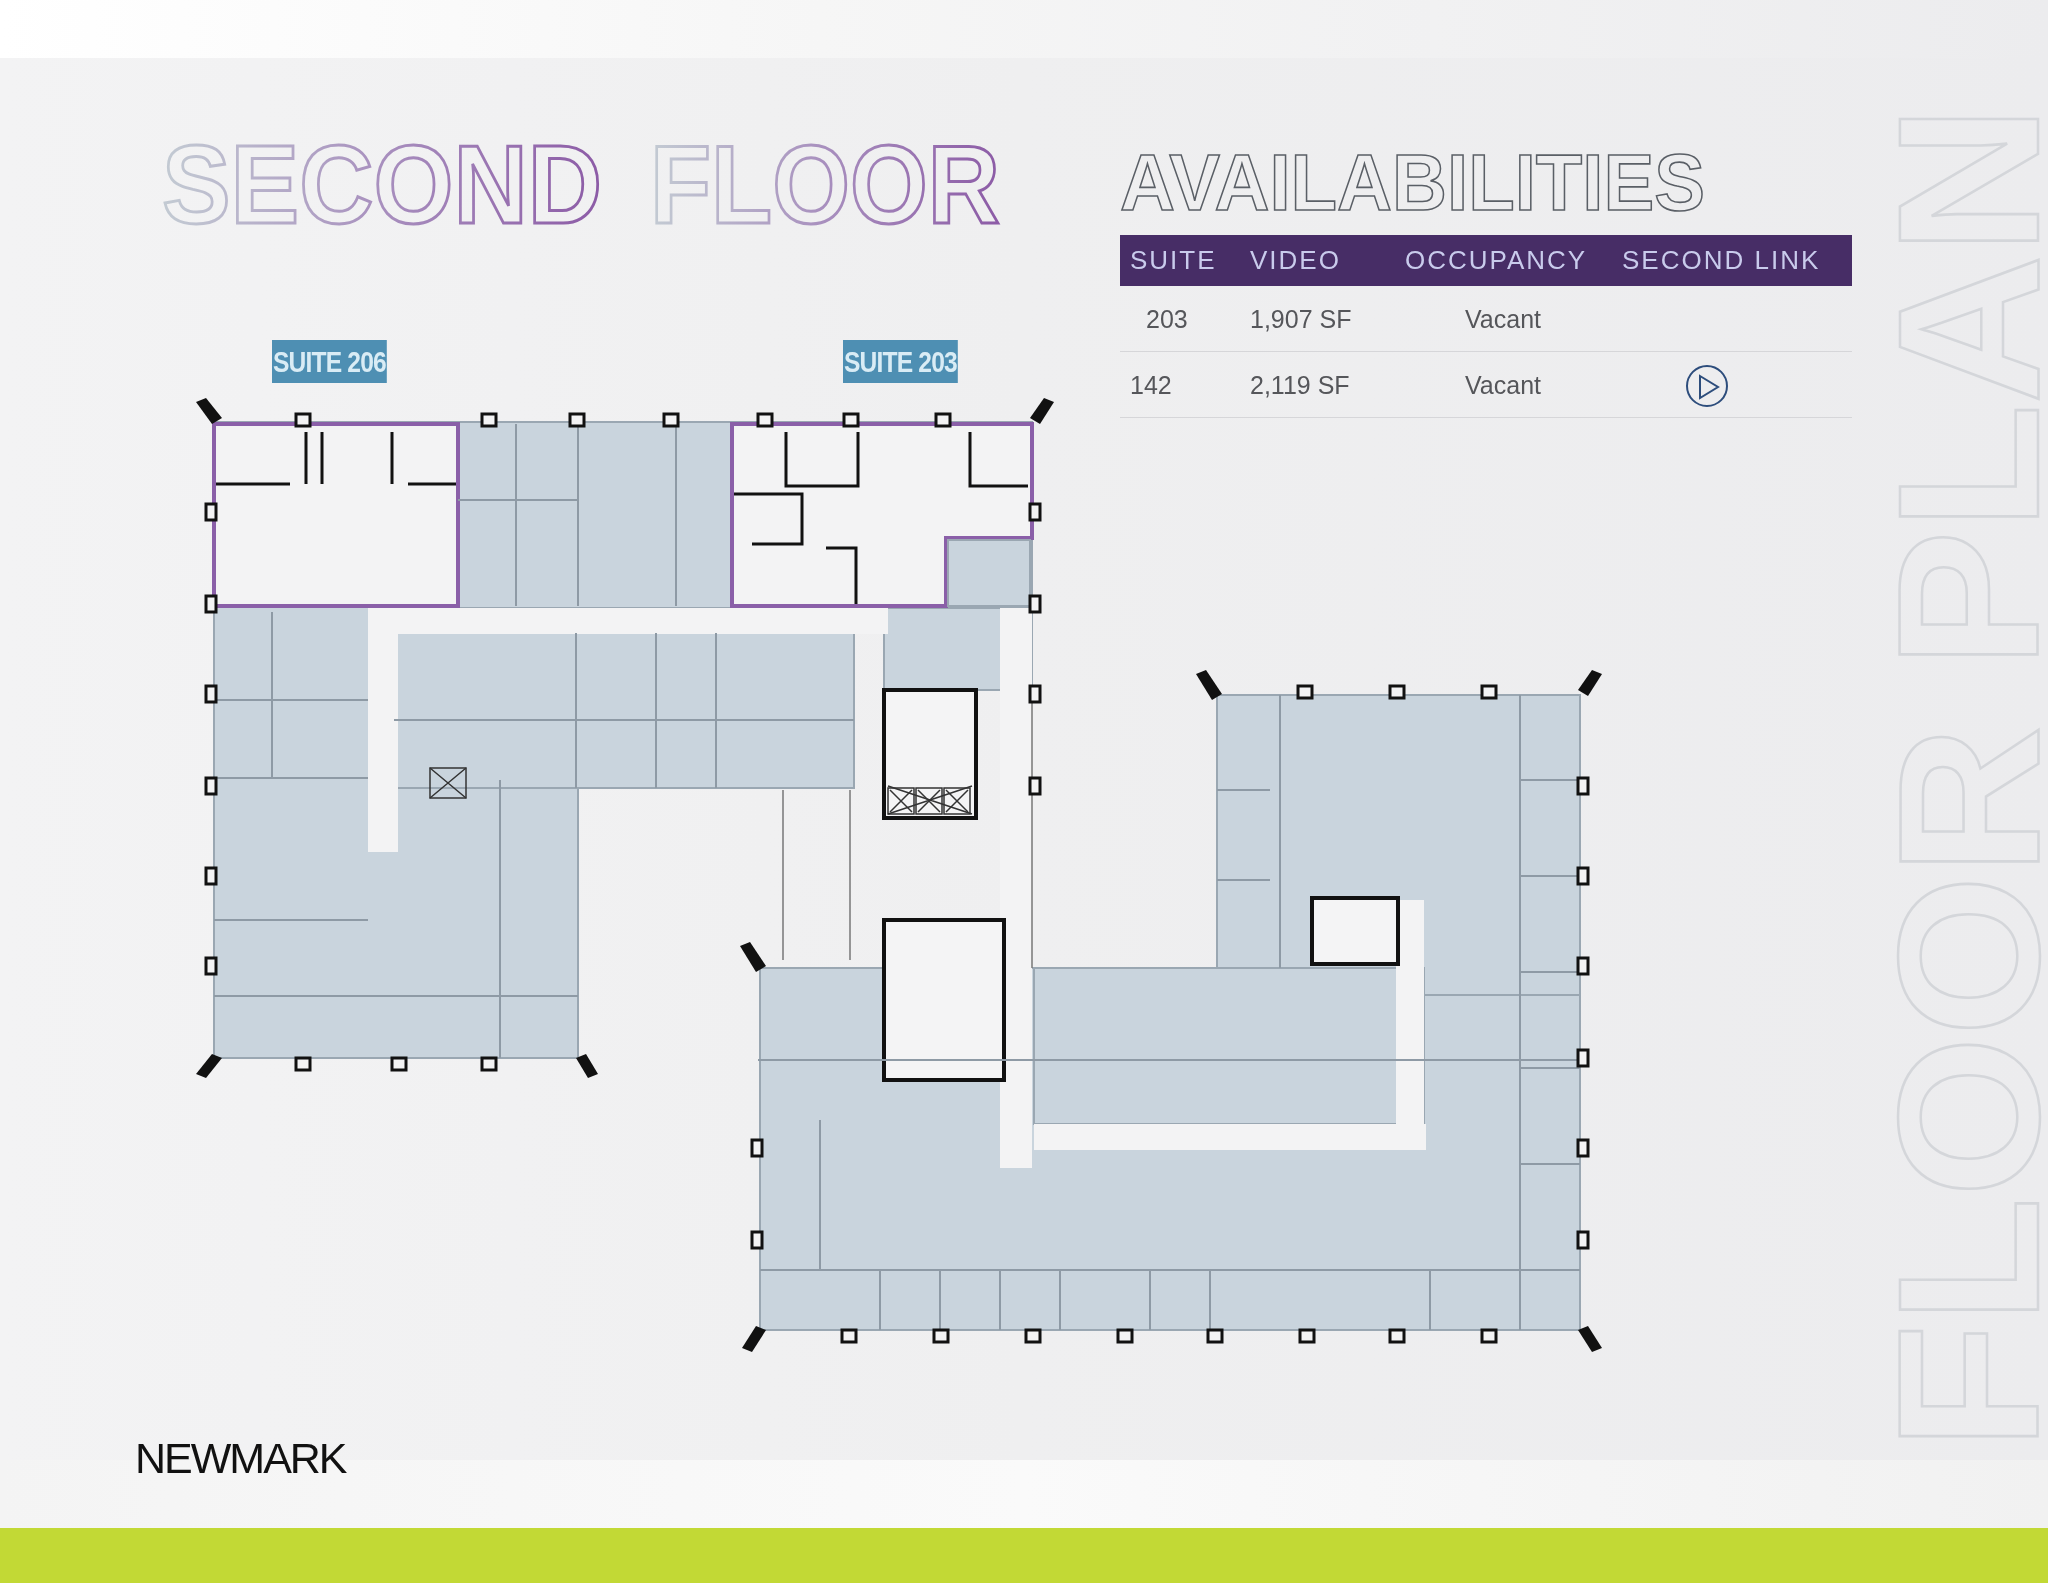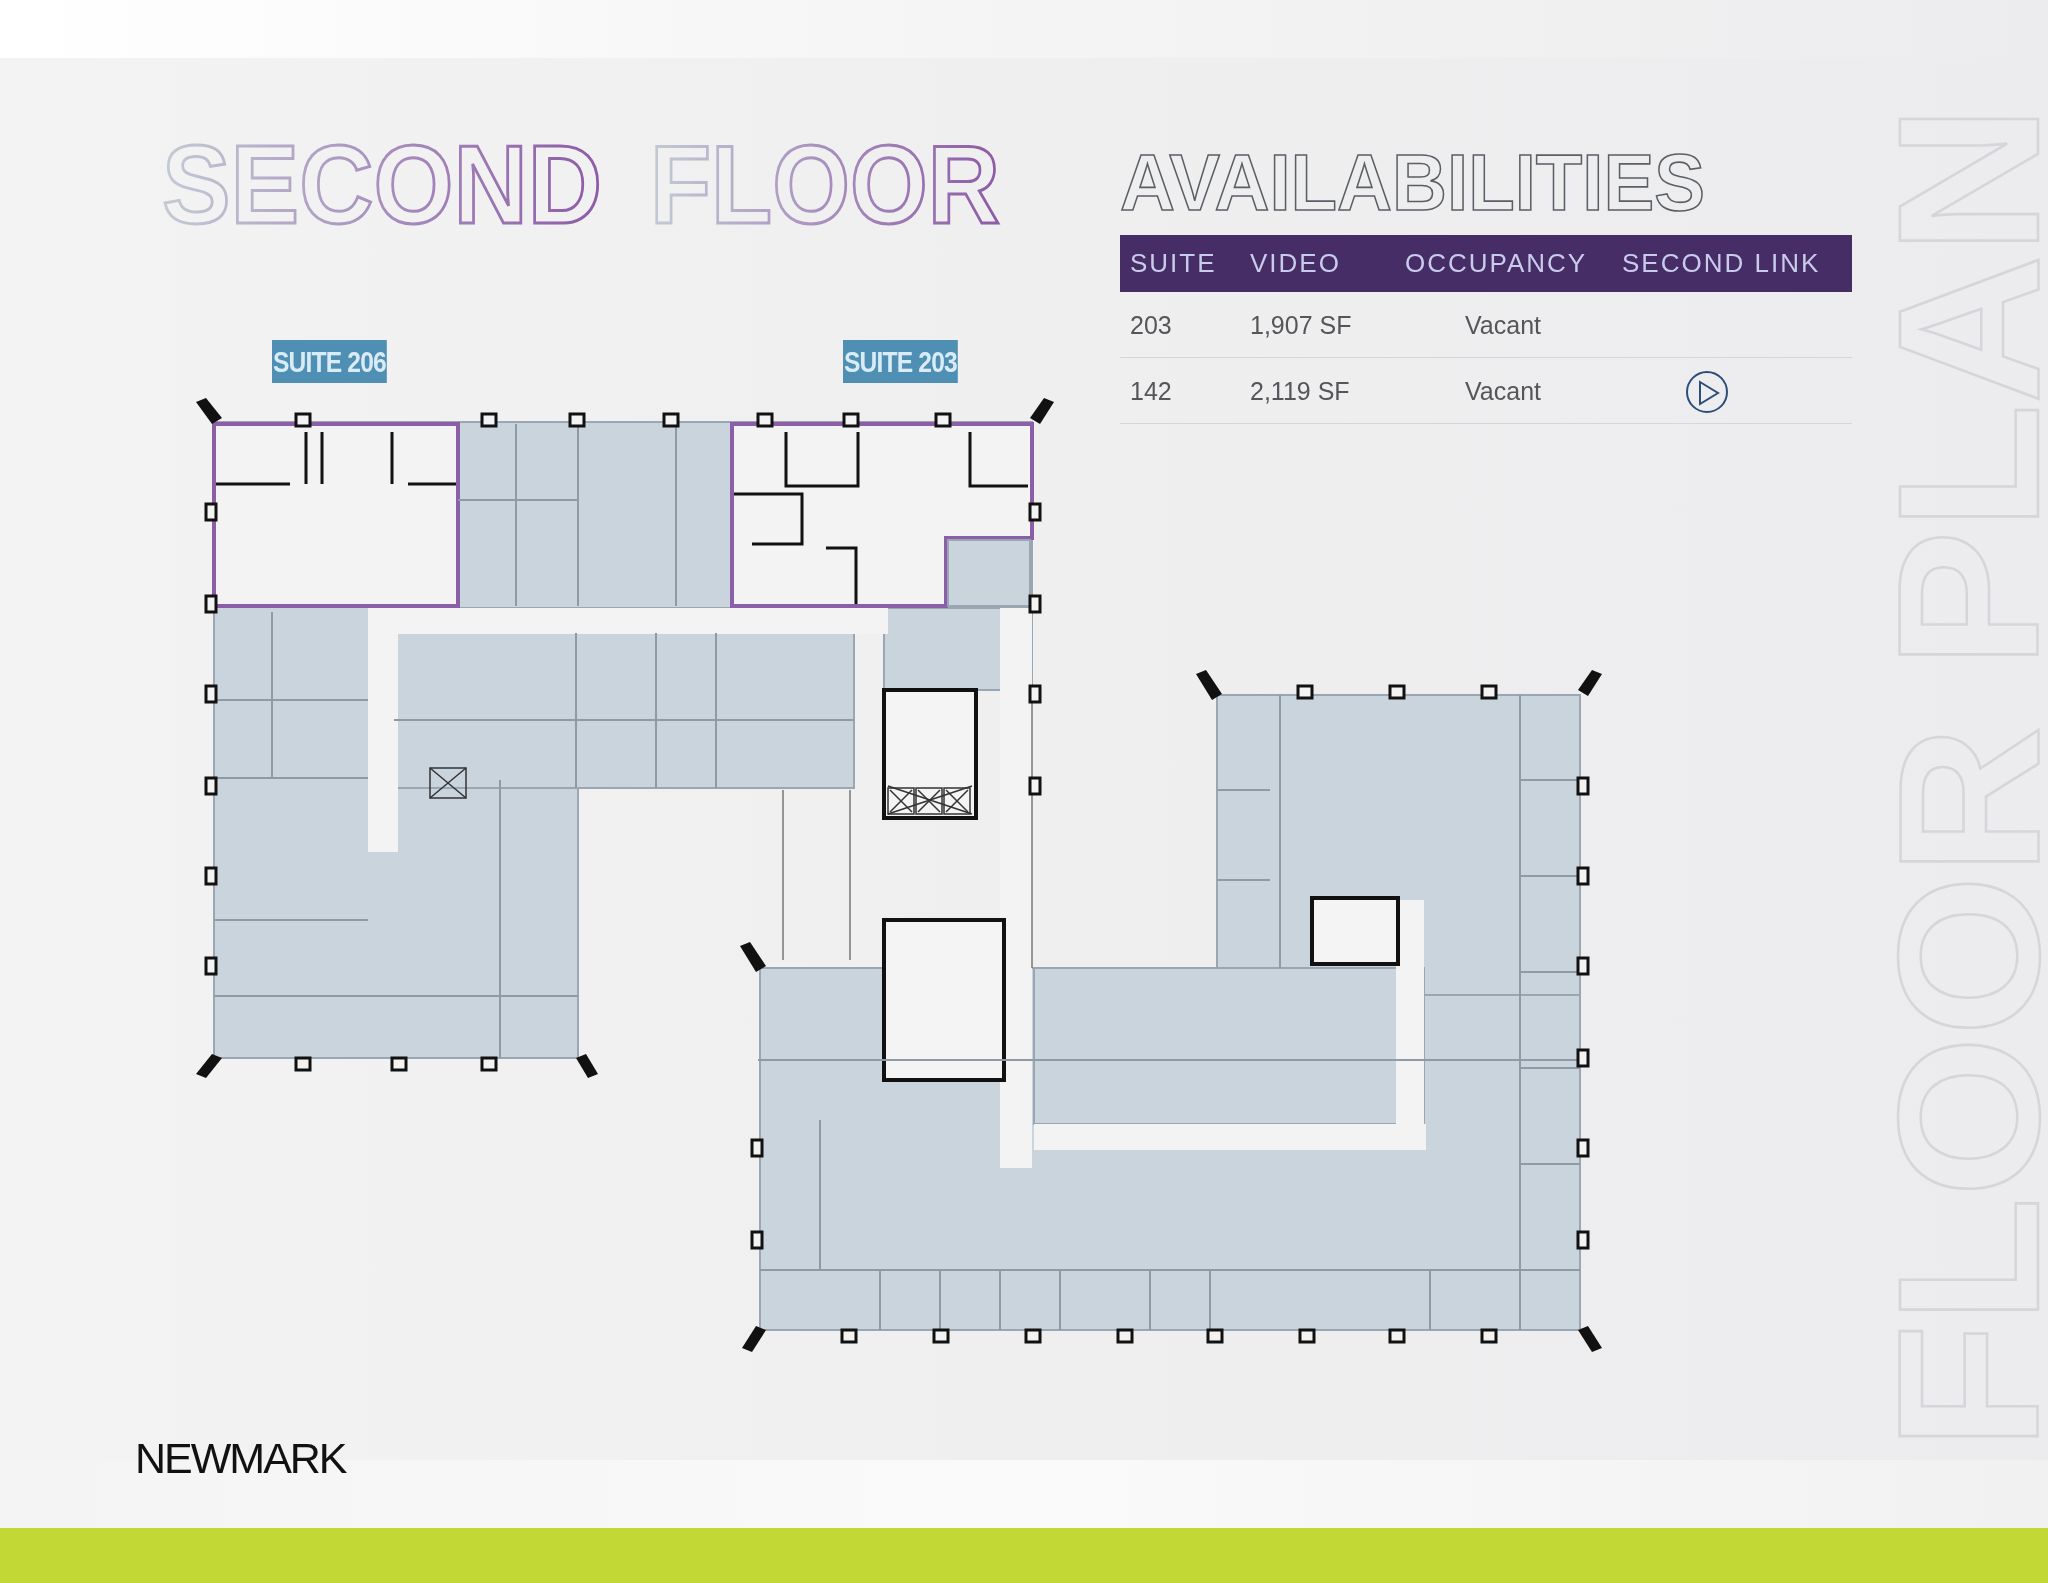--- a/index.html
+++ b/index.html
@@ -15,21 +15,21 @@
     background: linear-gradient(90deg, #f3f3f4 0%, #efeff0 50%, #ececee 100%); }
   .bottom-band { position: absolute; left: 0; top: 1460px; width: 2048px; height: 68px;
     background: linear-gradient(90deg, #f4f4f4, #fafafa, #f1f1f1); }
   .green-bar { position: absolute; left: 0; top: 1528px; width: 2048px; height: 55px; background: #c2d935; }
 
   .title-svg { position: absolute; left: 160px; top: 128px; }
   .avail-svg { position: absolute; left: 1118px; top: 140px; }
   .vert-svg { position: absolute; left: 1870px; top: 100px; }
 
   .table { position: absolute; left: 1120px; top: 235px; width: 732px; }
-  .thead { height: 57px; background: #472d66; display: flex; align-items: center;
+  .thead { height: 51px; background: #472d66; display: flex; align-items: center;
     color: #c9cbec; font-size: 26px; letter-spacing: 2px; }
   .th { position: absolute; }
   .trow { position: relative; height: 66px; border-bottom: 1px solid #d6d6d9;
     font-size: 25px; color: #55565a; }
   .trow span { position: absolute; top: 19px; }
   .play { position: absolute; left: 566px; top: 13px; width: 42px; height: 42px;
     border: 2px solid #2d4d7c; border-radius: 50%; cursor: pointer; }
   .play svg { position: absolute; left: 10px; top: 7px; }
 
   .suite-tag { position: absolute; height: 43px; background: #4e8fb3; color: #d9ecf5;
@@ -71,21 +71,21 @@
 </svg>
 
 <div class="table">
   <div class="thead" style="position:relative;">
     <span class="th" style="left:10px">SUITE</span>
     <span class="th" style="left:130px">VIDEO</span>
     <span class="th" style="left:285px">OCCUPANCY</span>
     <span class="th" style="left:502px">SECOND LINK</span>
   </div>
   <div class="trow">
-    <span style="left:10px">203</span>
+    <span style="left:26px">203</span>
     <span style="left:130px">1,907 SF</span>
     <span style="left:345px">Vacant</span>
   </div>
   <div class="trow">
     <span style="left:10px">142</span>
     <span style="left:130px">2,119 SF</span>
     <span style="left:345px">Vacant</span>
     <div class="play">
       <svg width="22" height="26" viewBox="0 0 22 26">
         <path d="M2 2 L20 13 L2 24 Z" fill="none" stroke="#2d4d7c" stroke-width="2"></path>

